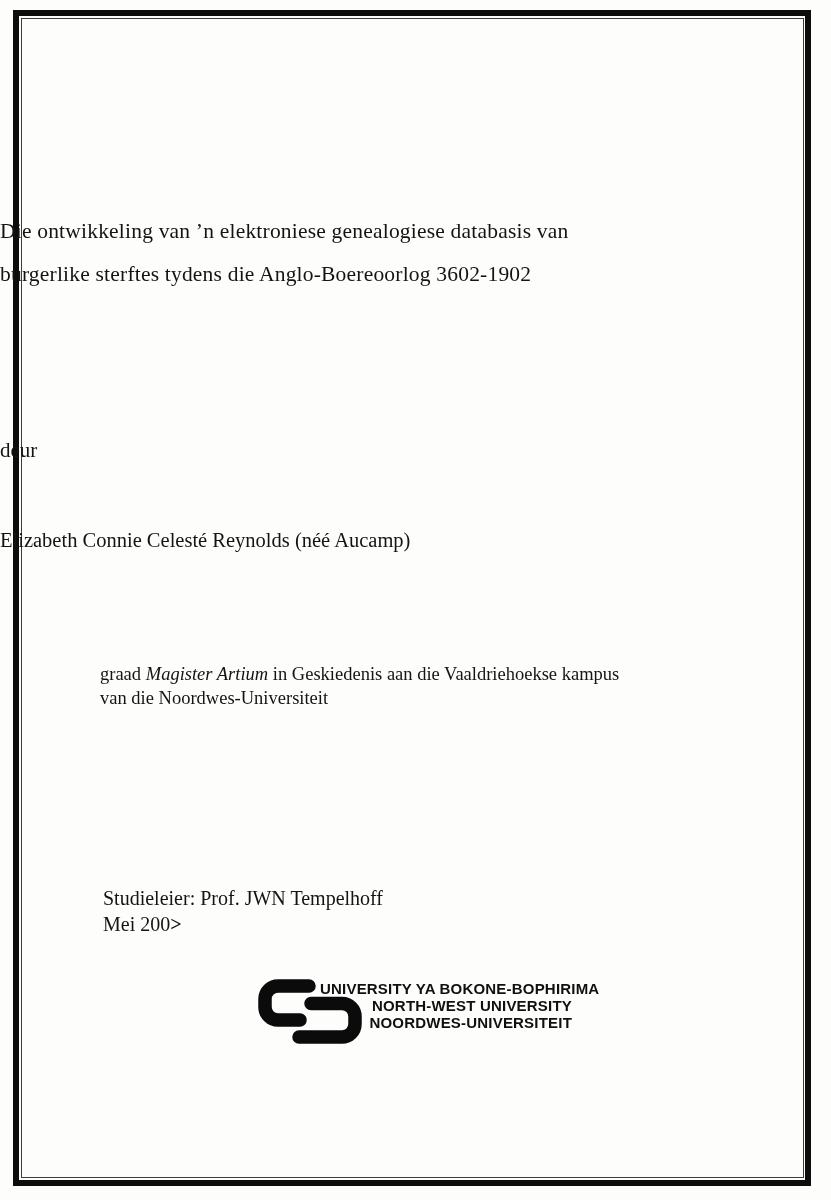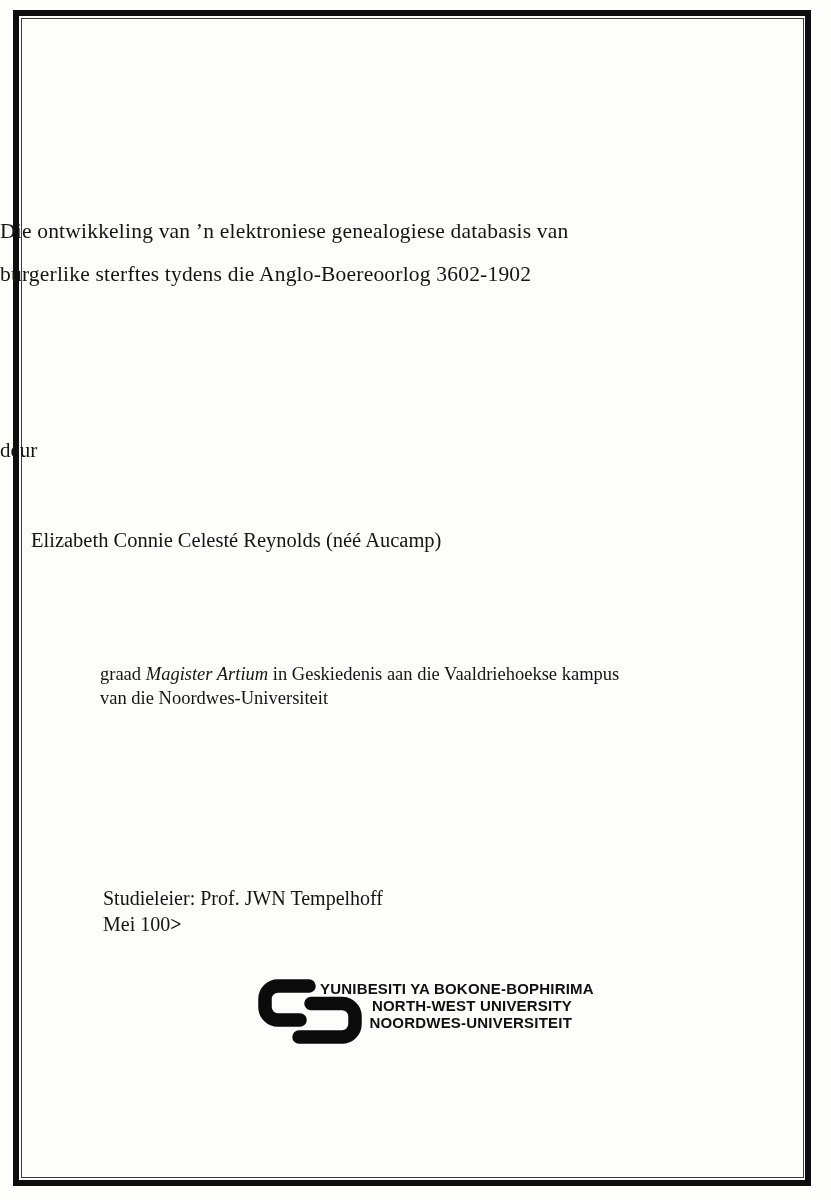--- a/index.html
+++ b/index.html
@@ -38,21 +38,20 @@
   }
   .byline {
     top: 440px;
     font-size: 21px;
     line-height: 20px;
   }
   .author {
     top: 528px;
     font-size: 20.5px;
     line-height: 24px;
-    margin-left: 31px;
   }
   .statement {
     position: absolute;
     left: 100px;
     width: 639px;
     top: 663px;
     font-size: 18.5px;
     line-height: 23.5px;
   }
   .statement .justified {
@@ -118,28 +117,28 @@
 
 <div class="centered author">Elizabeth Connie Celesté Reynolds (néé Aucamp)</div>
 
 <div class="statement">
   <div><span>graad </span><span class="italic">Magister Artium</span><span> in Geskiedenis aan die Vaaldriehoekse kampus</span></div>
   <div>van die Noordwes-Universiteit</div>
 </div>
 
 <div class="supervisor-block">
   <div>Studieleier: Prof. JWN Tempelhoff</div>
-  <div><span>Mei 100</span><span class="date-glyph">&gt;</span></div>
+  <div><span>Mei 200</span><span class="date-glyph">&gt;</span></div>
 </div>
 
 <div class="logo">
   <svg class="logo-mark" width="104" height="70" viewBox="0 0 104 70" aria-hidden="true">
 
     <path d="M 42 43 H 20 A 13 13 0 0 1 7 30 V 22 A 13 13 0 0 1 20 9 H 51" fill="none" stroke="#0b0b0b" stroke-width="13.5" stroke-linecap="round"></path>
 
     <path d="M 53 26.5 H 84 A 13 13 0 0 1 97 39.5 V 47 A 13 13 0 0 1 84 60 H 41" fill="none" stroke="#0b0b0b" stroke-width="13.5" stroke-linecap="round"></path>
   </svg>
   <div class="logo-text">
-    <div>YUNIBESITI YA BOKONE-BOPHIRIMA</div>
+    <div>UNIVERSITY YA BOKONE-BOPHIRIMA</div>
     <div>NORTH-WEST UNIVERSITY</div>
     <div>NOORDWES-UNIVERSITEIT</div>
   </div>
 </div>
 
 </body></html>

